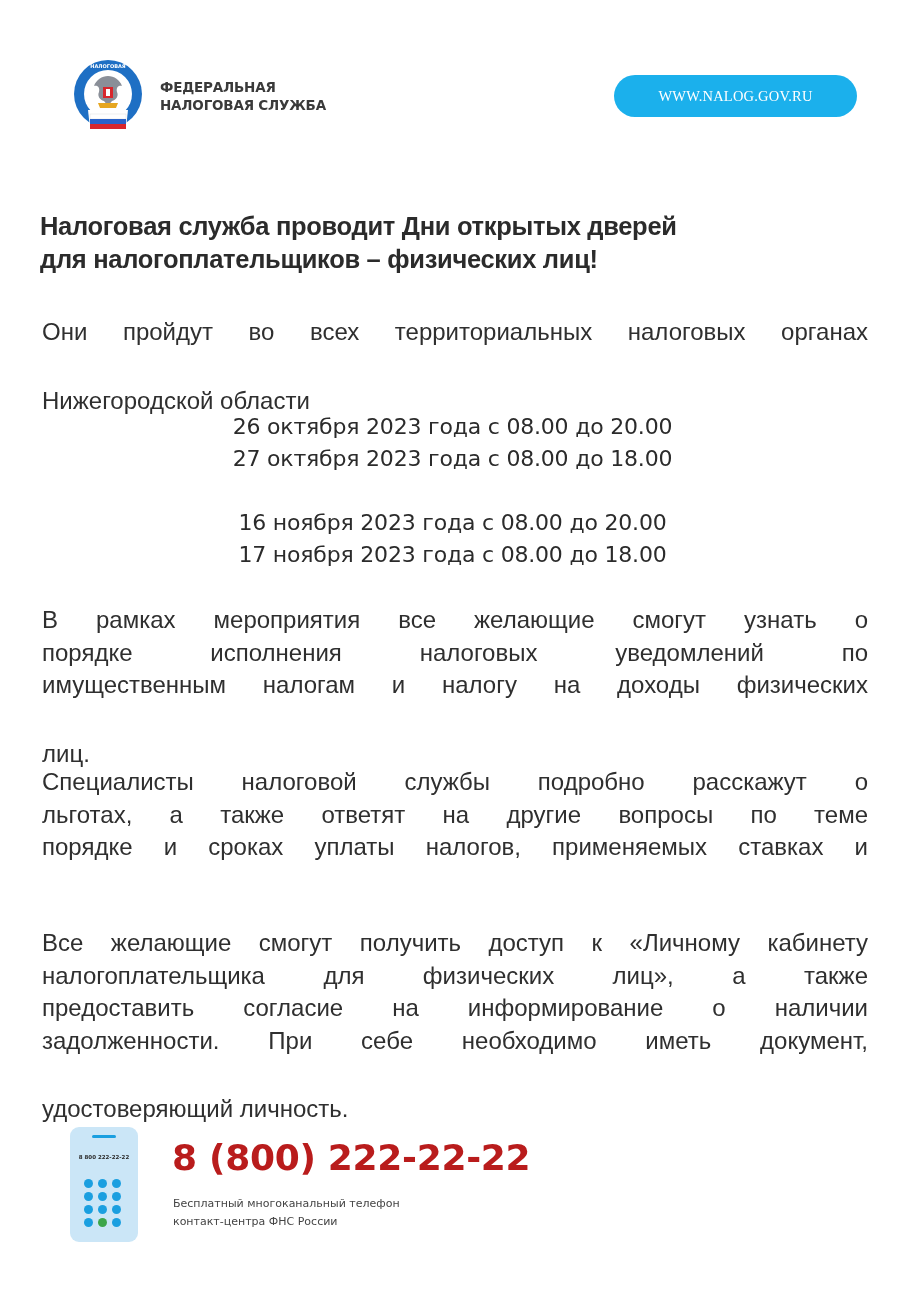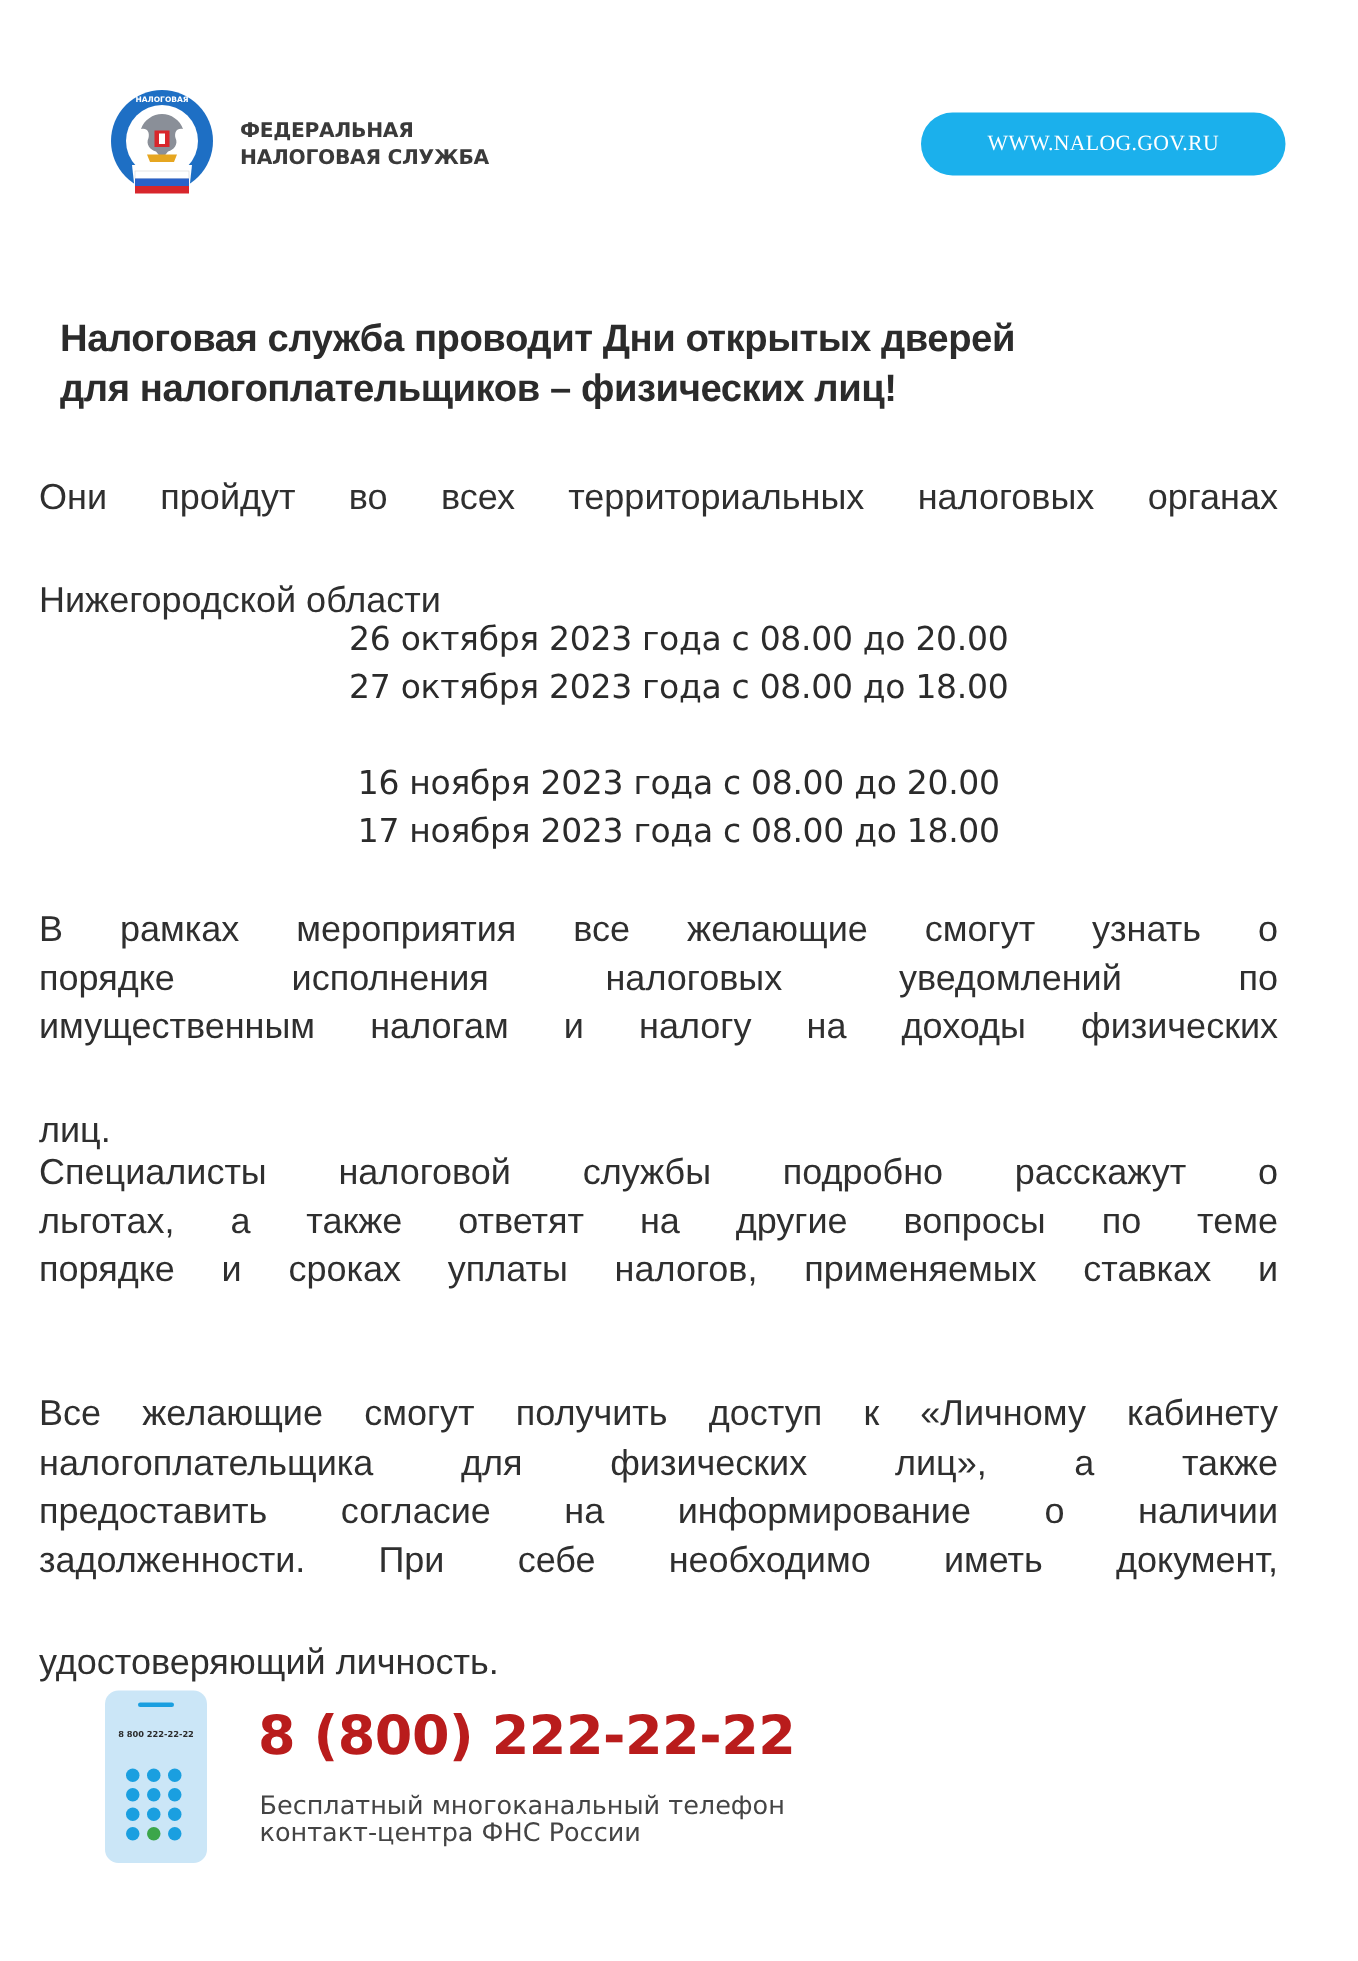--- a/index.html
+++ b/index.html
@@ -6,35 +6,35 @@
     html, body { width: 905px; height: 1307px; background: #ffffff; }
     body { position: relative; font-family: "Liberation Sans", sans-serif; color: #2b2b2b; overflow: hidden; }
 
     .header { position: absolute; left: 0; top: 0; width: 905px; height: 160px; padding-left: 46px; }
     .logo { position: absolute; left: 72px; top: 58px; width: 72px; height: 76px; }
     .logo-text { position: absolute; left: 160px; top: 78px; font-family: "DejaVu Sans", sans-serif; font-weight: bold; font-size: 13.5px; line-height: 18px; color: #3a3a3a; letter-spacing: -0.2px; }
     .site-pill { position: absolute; left: 614px; top: 75px; width: 243px; height: 42px; border-radius: 21px; background: #1bb0ec; color: #ffffff; font-family: Liberation Serif, serif; font-size: 14.5px; display: flex; align-items: center; justify-content: center; letter-spacing: 0.2px; text-decoration: none; }
 
     .title { position: absolute; left: 40px; top: 210px; width: 825px; font-family: "Liberation Sans", sans-serif; font-weight: bold; font-size: 25.5px; line-height: 33px; color: #2b2b2b; letter-spacing: -0.3px; }
 
-    .para { position: absolute; left: 26px; width: 826px; font-family: "Liberation Sans", sans-serif; font-size: 24px; line-height: 32.5px; color: #2f2f2f; }
+    .para { position: absolute; left: 42px; width: 826px; font-family: "Liberation Sans", sans-serif; font-size: 24px; line-height: 32.5px; color: #2f2f2f; }
     .para .line { display: block; text-align: justify; text-align-last: justify; white-space: nowrap; }
     .para .line.last { text-align-last: left; margin-top: 36px; }
 
     .dates { position: absolute; left: 0; width: 905px; text-align: center; font-family: "DejaVu Sans", sans-serif; font-weight: normal; font-size: 22px; line-height: 32px; color: #2b2b2b; letter-spacing: -0.2px; }
 
     .footer-phone-icon { position: absolute; left: 70px; top: 1127px; width: 68px; height: 115px; border-radius: 9px; background: #cbe6f7; }
     .footer-phone-icon .speaker { position: absolute; left: 22px; top: 8px; width: 24px; height: 3px; border-radius: 2px; background: #1a9fe0; }
     .footer-phone-icon .mini-num { position: absolute; left: 0; top: 27px; width: 68px; text-align: center; font-family: "DejaVu Sans", sans-serif; font-weight: bold; font-size: 5.5px; color: #2b2b2b; }
     .footer-phone-icon .keypad { position: absolute; left: 14px; top: 52px; width: 42px; display: grid; grid-template-columns: repeat(3, 9px); grid-gap: 4px 5px; }
     .footer-phone-icon .key { width: 9px; height: 9px; border-radius: 50%; background: #1a9fe0; }
     .footer-phone-icon .key.green { background: #3ca64a; }
 
     .phone-number { position: absolute; left: 172px; top: 1141px; font-family: "DejaVu Sans", sans-serif; font-weight: bold; font-size: 36px; line-height: 34px; color: #b91c1c; letter-spacing: -0.3px; }
-    .phone-caption { position: absolute; left: 173px; top: 1195px; font-family: "DejaVu Sans", sans-serif; font-size: 17px; line-height: 18px; color: #444444; }
+    .phone-caption { position: absolute; left: 173px; top: 1195px; font-family: "DejaVu Sans", sans-serif; font-size: 11px; line-height: 18px; color: #444444; }
   </style>
 </head>
 <body>
 
 <div class="header">
   <div class="logo">
     <svg width="72" height="76" viewBox="0 0 72 76">
       <circle cx="36" cy="36" r="34" fill="#1e6fc4"></circle>
       <circle cx="36" cy="36" r="24" fill="#ffffff"></circle>
       <path d="M16 52 L56 52 L54 70 L18 70 Z" fill="#ffffff"></path>

